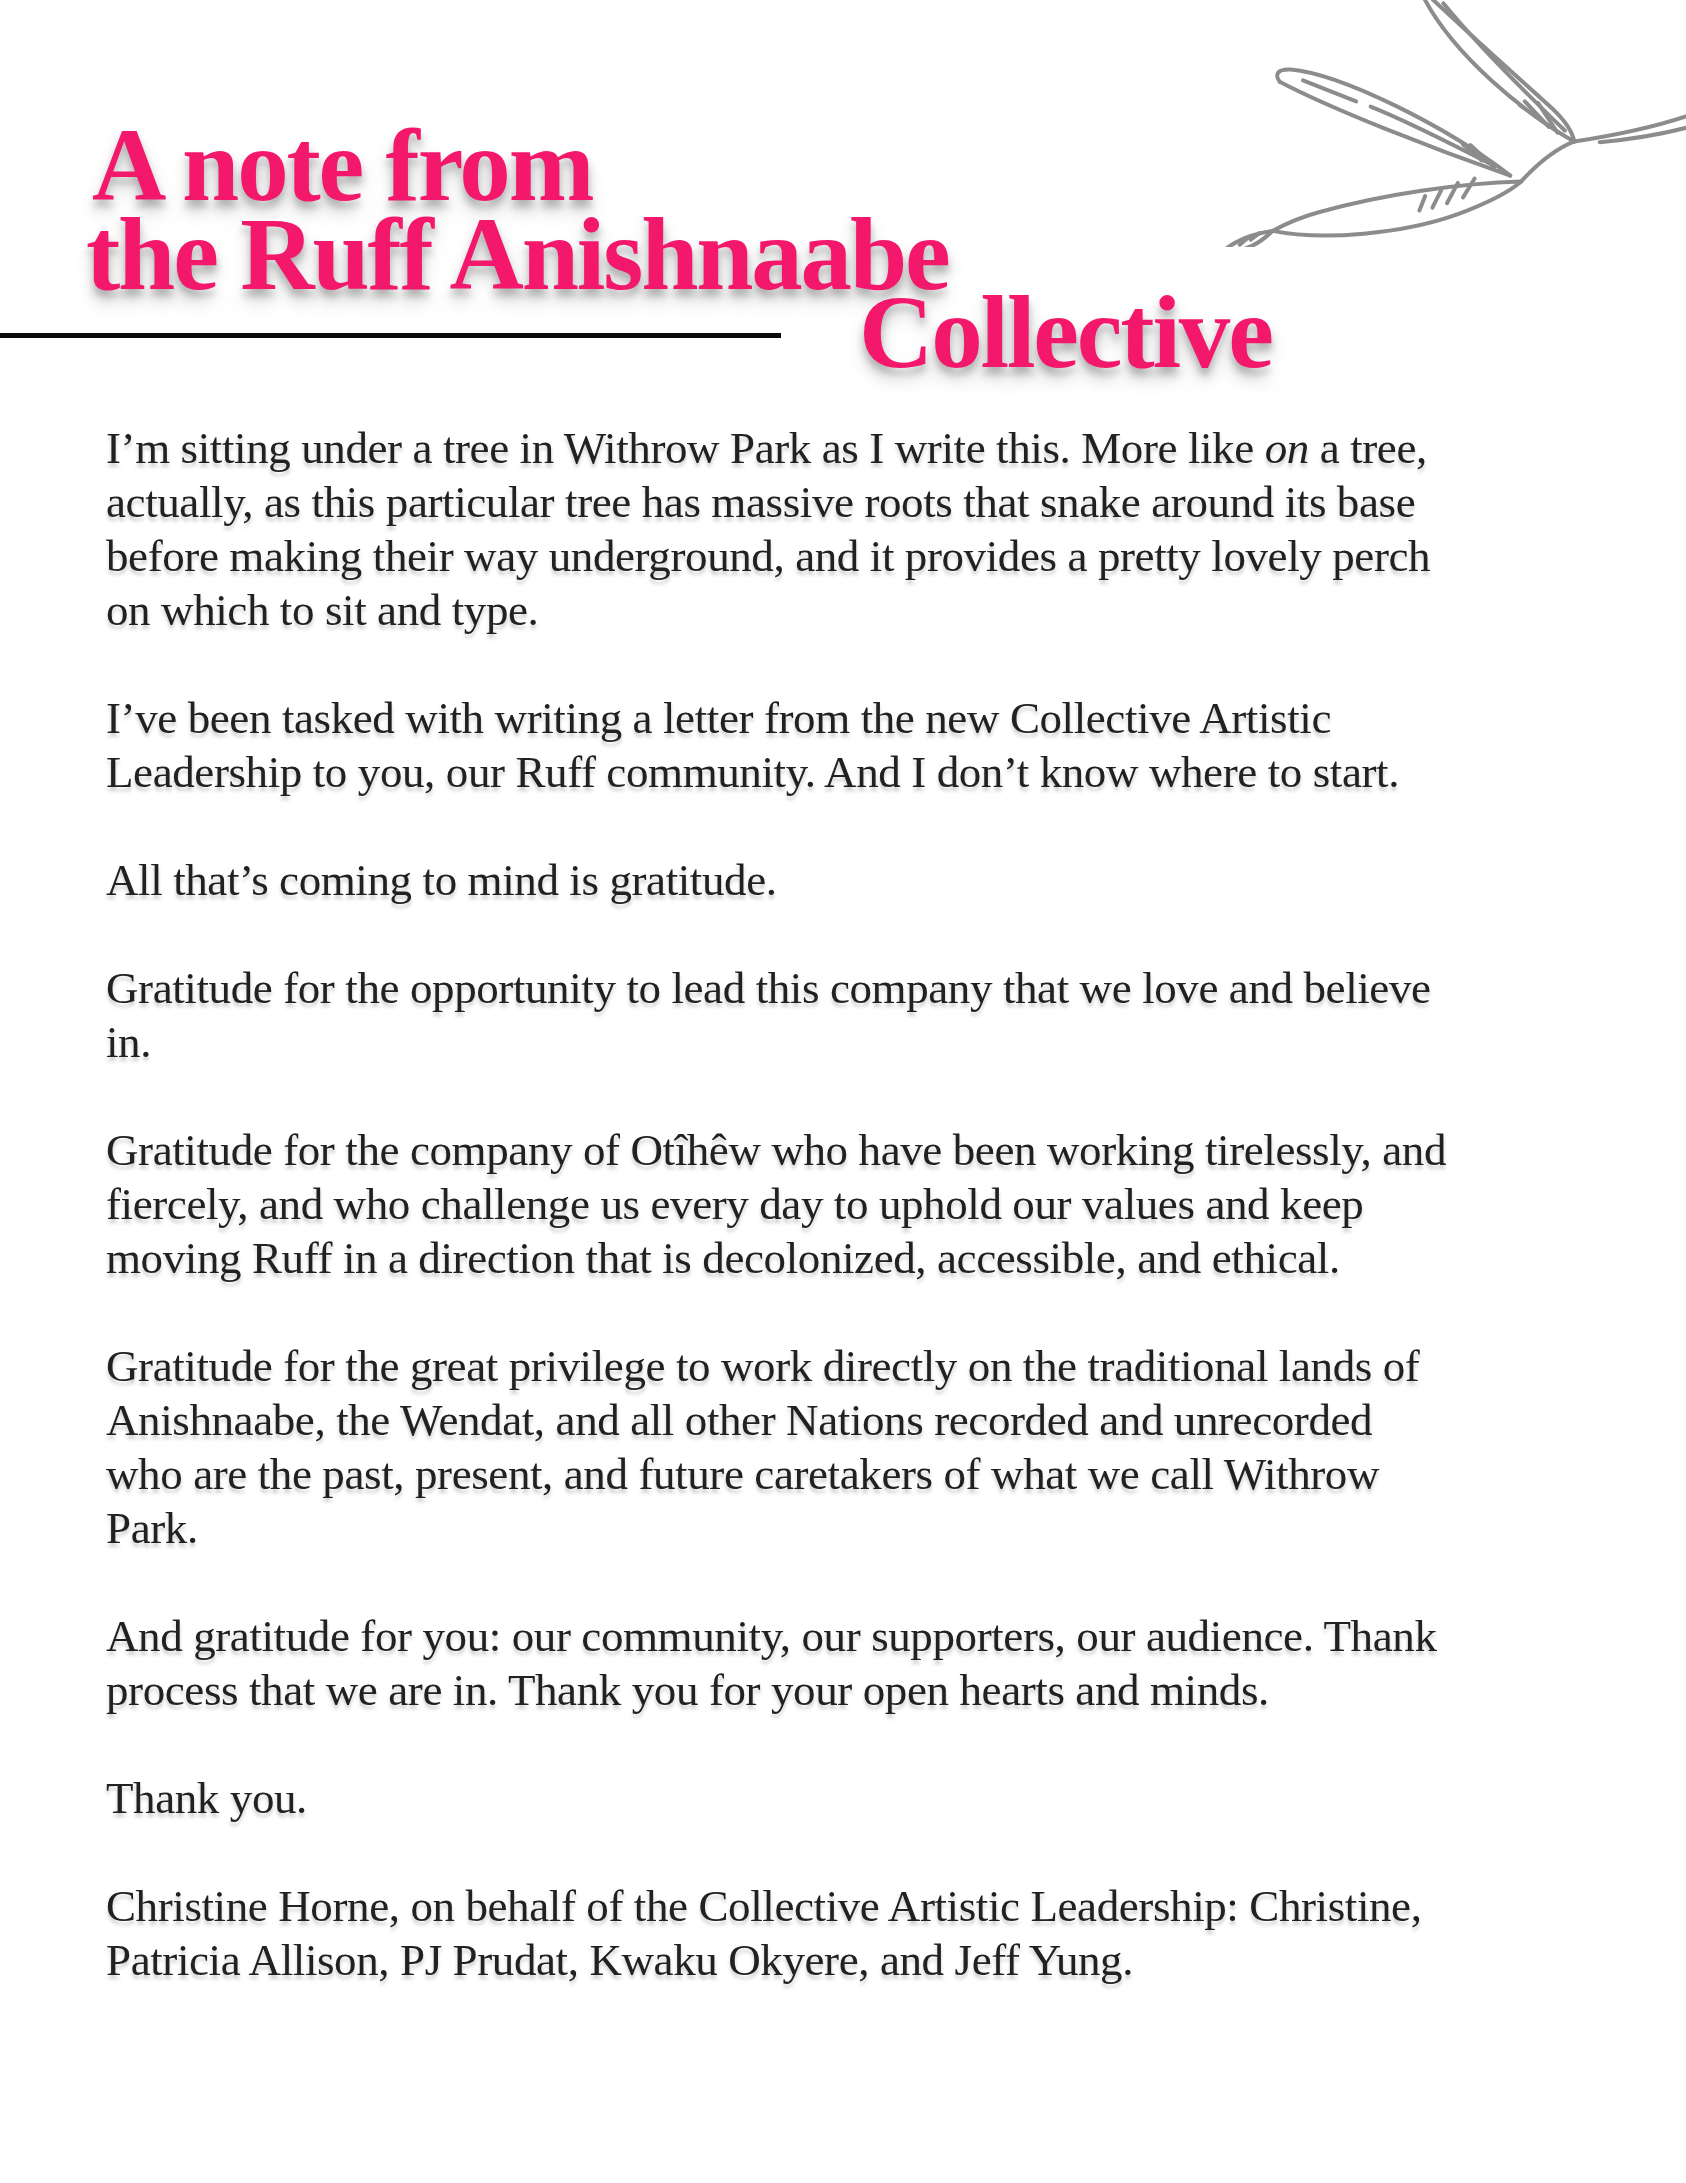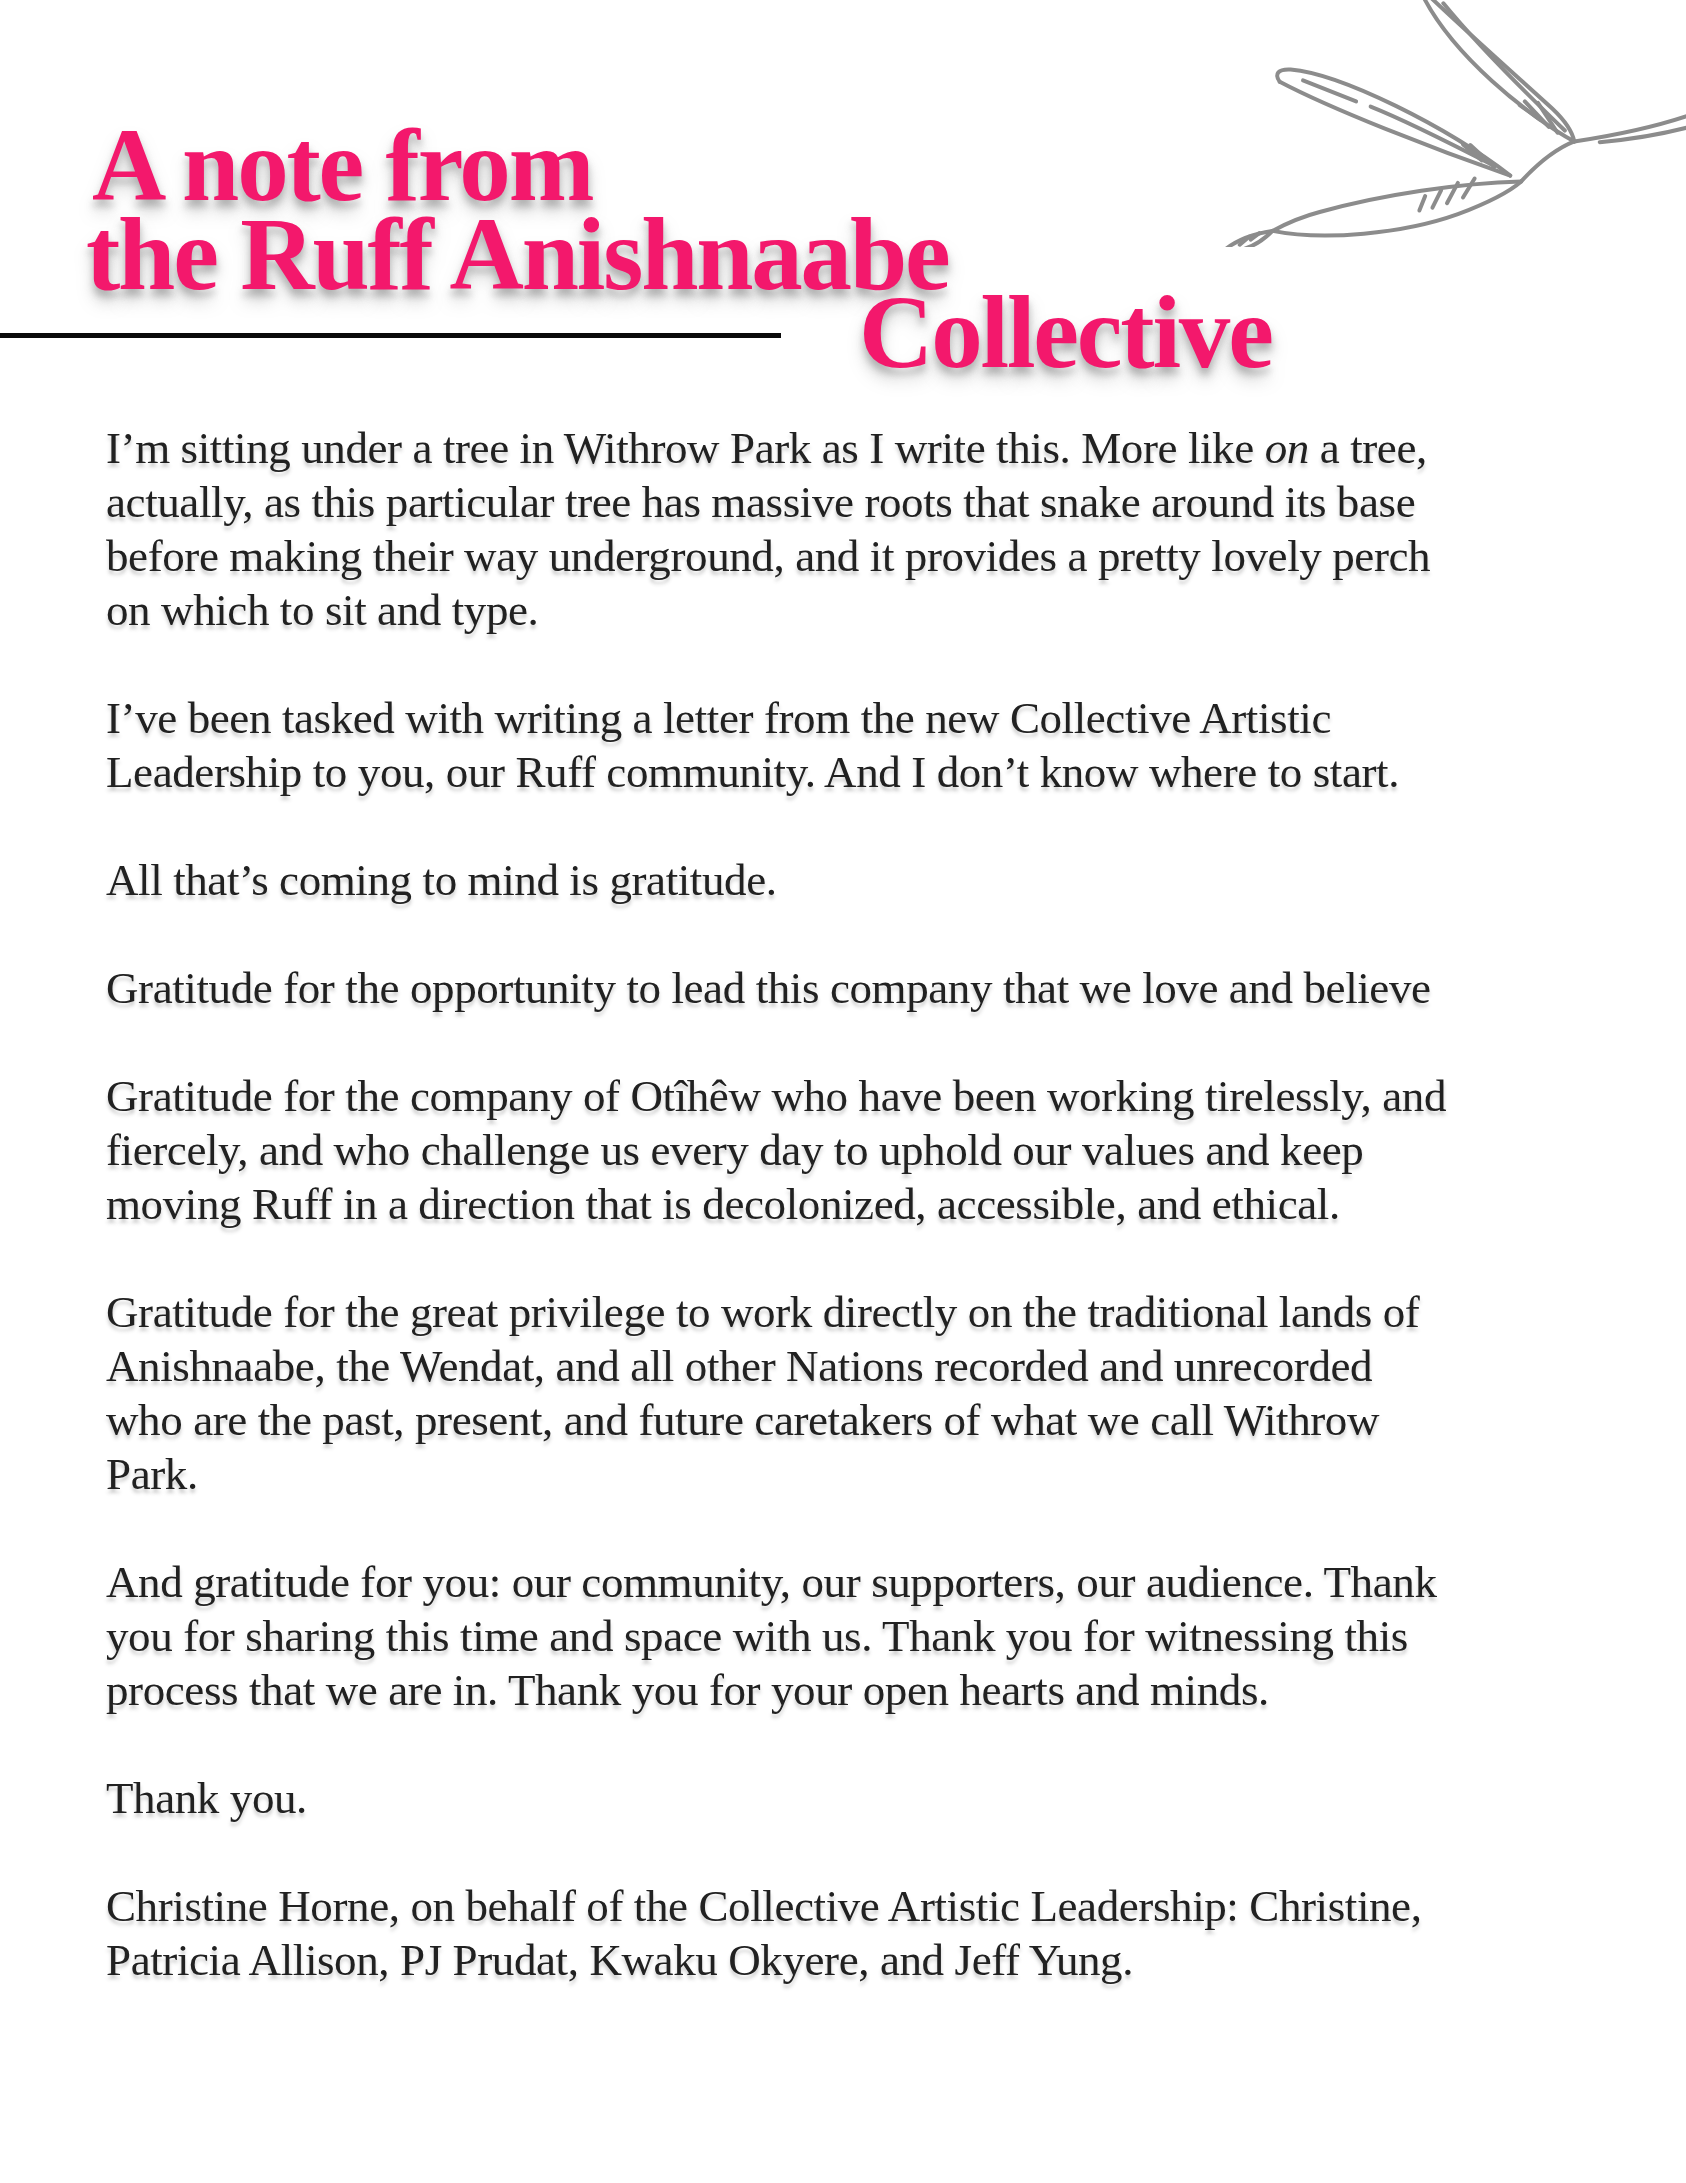--- a/index.html
+++ b/index.html
@@ -120,35 +120,35 @@
     </p>
     <p>
       <span class="ln">I’ve been tasked with writing a letter from the new Collective Artistic</span>
       <span class="ln">Leadership to you, our Ruff community. And I don’t know where to start.</span>
     </p>
     <p>
       <span class="ln">All that’s coming to mind is gratitude.</span>
     </p>
     <p>
       <span class="ln">Gratitude for the opportunity to lead this company that we love and believe</span>
+      <span class="ln">in.</span>
     </p>
     <p>
       <span class="ln">Gratitude for the company of Otîhêw who have been working tirelessly, and</span>
       <span class="ln">fiercely, and who challenge us every day to uphold our values and keep</span>
       <span class="ln">moving Ruff in a direction that is decolonized, accessible, and ethical.</span>
     </p>
     <p>
       <span class="ln">Gratitude for the great privilege to work directly on the traditional lands of</span>
       <span class="ln">Anishnaabe, the Wendat, and all other Nations recorded and unrecorded</span>
       <span class="ln">who are the past, present, and future caretakers of what we call Withrow</span>
       <span class="ln">Park.</span>
     </p>
     <p>
       <span class="ln">And gratitude for you: our community, our supporters, our audience. Thank</span>
-      <span class="ln">you for sharing this time and space with us. Thank you for witnessing this</span>
       <span class="ln">process that we are in. Thank you for your open hearts and minds.</span>
     </p>
     <p>
       <span class="ln">Thank you.</span>
     </p>
     <p>
       <span class="ln">Christine Horne, on behalf of the Collective Artistic Leadership: Christine,</span>
       <span class="ln">Patricia Allison, PJ Prudat, Kwaku Okyere, and Jeff Yung.</span>
     </p>
   </main>

